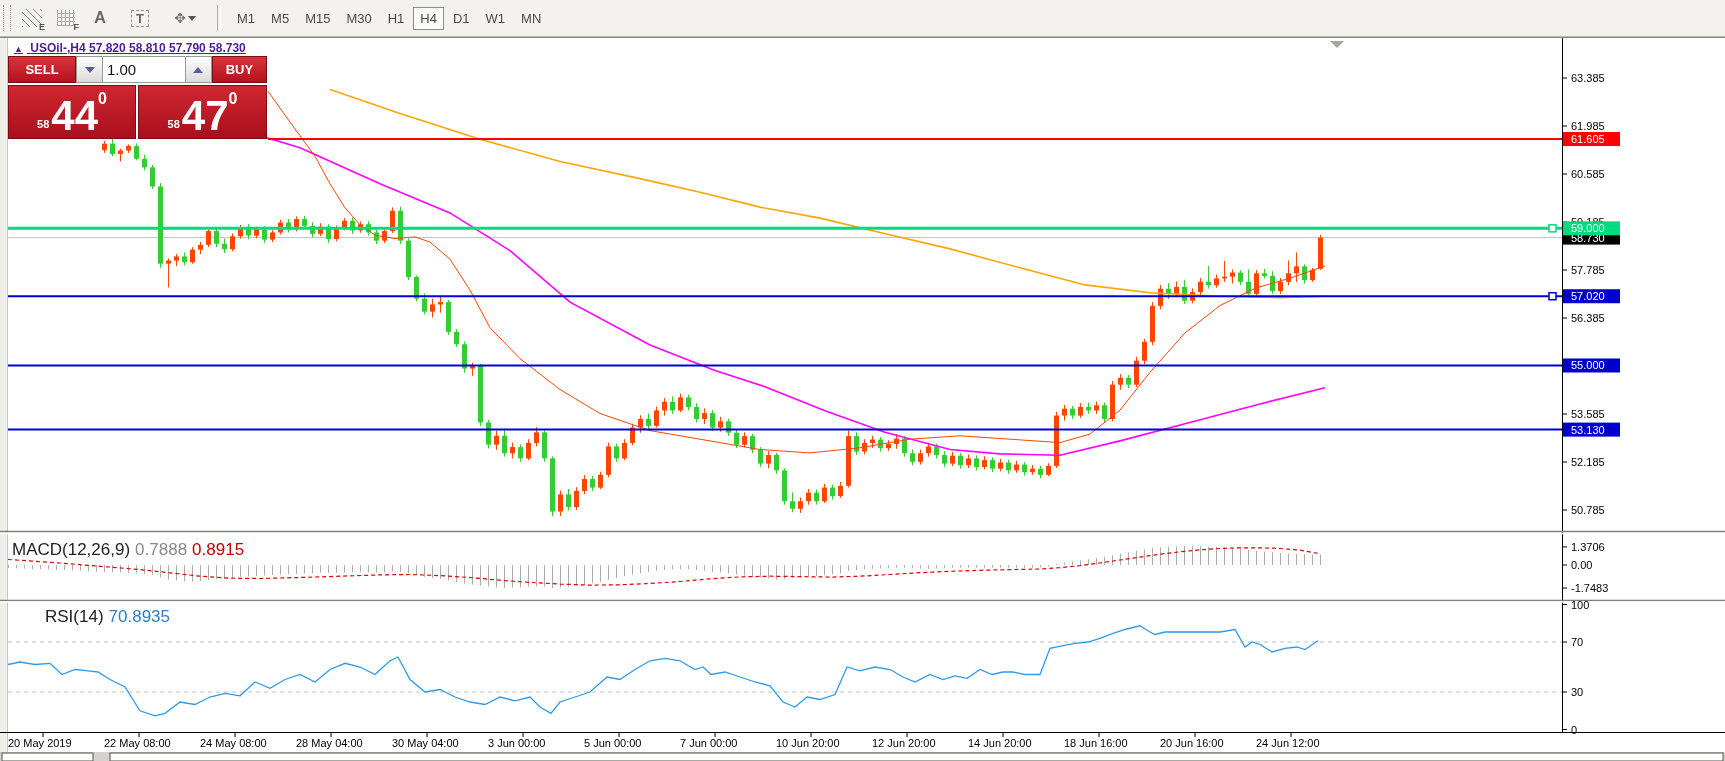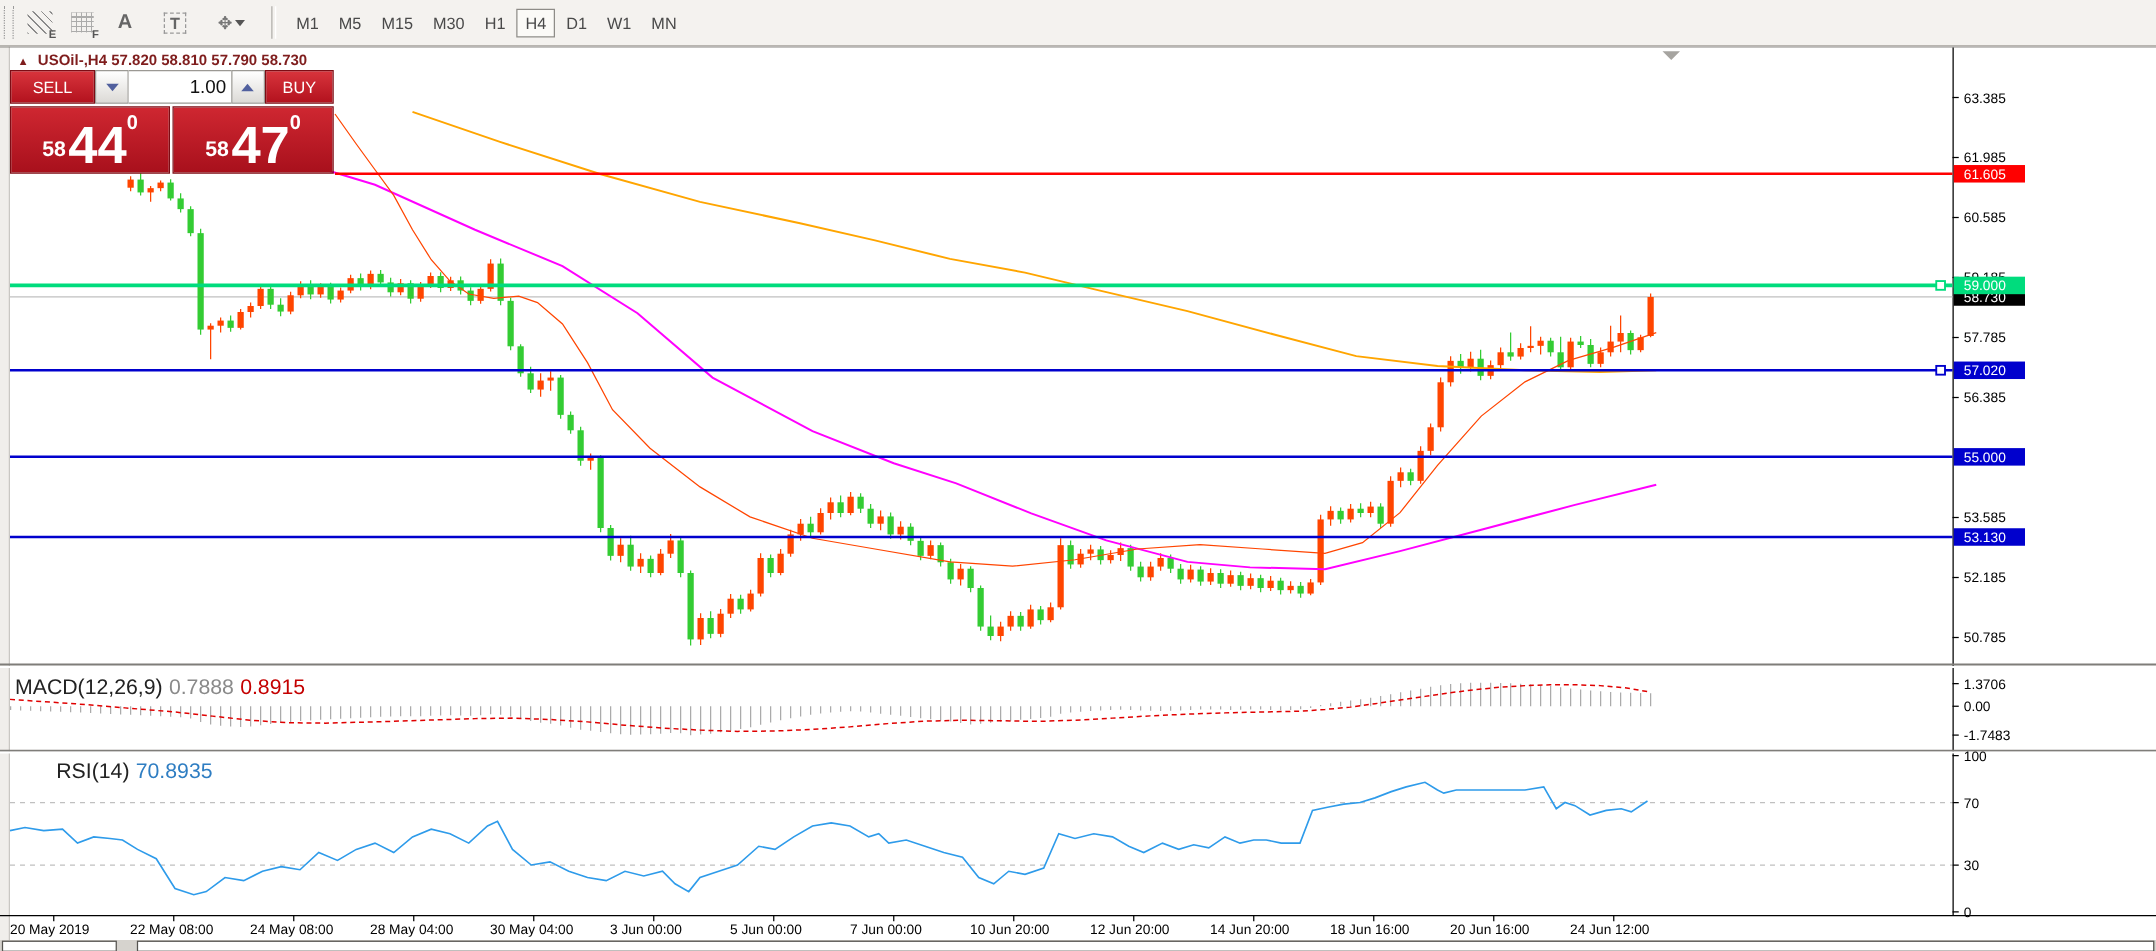--- a/index.html
+++ b/index.html
@@ -21,40 +21,40 @@
     repeating-linear-gradient(0deg,#9a9a9a 0 1px,transparent 1px 4px),
     repeating-linear-gradient(90deg,#9a9a9a 0 1px,transparent 1px 4px);opacity:.8;}
   .diamonds{font-size:14px;color:#777;letter-spacing:-2px;}
   .caret{width:0;height:0;border-left:4px solid transparent;border-right:4px solid transparent;
     border-top:5px solid #555;margin-left:4px;}
   .tb-sep{width:2px;height:26px;margin:0 8px 0 12px;border-left:1px solid #b0aeaa;border-right:1px solid #fff;}
   .tf-btn{min-width:30px;padding:3px 6px;margin:0 1px;font-size:13px;color:#4a4a4a;text-align:center;
     background:transparent;border:1px solid transparent;cursor:pointer;}
   .tf-btn.selected{background:#FBFAF7;border:1px solid #8E8C88;}
   
-  .chart-title{position:absolute;left:14px;top:41px;z-index:6;font-size:12px;font-weight:bold;color:#7f1d1d;}
+  .chart-title{position:absolute;left:14px;top:41px;z-index:6;font-size:12px;font-weight:bold;color:#4c1d95;text-decoration:underline;}
   .chart-title .arr{font-size:9px;margin-right:4px;}
   .chart-title .vals{font-weight:bold;}
   
   .trade-panel{position:absolute;left:8px;top:56px;width:259px;z-index:6;}
   .tp-row1{display:flex;height:27px;}
   .tp-sell,.tp-buy{border:1px solid #7d0c14;background:linear-gradient(#d8343c,#b3121e);
-    color:#fff;font-weight:normal;font-size:13px;cursor:pointer;font-family:inherit;}
+    color:#fff;font-weight:bold;font-size:13px;cursor:pointer;font-family:inherit;}
   .tp-sell{width:81px;} .tp-buy{width:65px;}
   .tp-step{width:30px;background:linear-gradient(#ffffff,#dcdad6);border:1px solid #9b9994;
     display:flex;align-items:center;justify-content:center;cursor:pointer;}
   .tp-vol{width:74px;border:1px solid #9b9994;border-left:none;border-right:none;
-    text-align:right;font-size:15px;padding:0 4px;font-family:inherit;color:#111;}
+    font-size:15px;padding:0 4px;font-family:inherit;color:#111;}
   .tri-dn{width:0;height:0;border-left:5px solid transparent;border-right:5px solid transparent;border-top:6px solid #51609e;}
   .tri-up{width:0;height:0;border-left:5px solid transparent;border-right:5px solid transparent;border-bottom:6px solid #51609e;}
   .tp-row2{display:flex;margin-top:2px;}
   .tp-price{height:52px;background:linear-gradient(#cf2731,#a8101c);border:1px solid #7d0c14;
     color:#fff;display:flex;align-items:flex-end;justify-content:center;cursor:pointer;}
   .tp-price.sell{width:127px;margin-right:2px;} .tp-price.buy{width:128px;}
-  .tp-small{font-size:17px;font-weight:bold;margin:0 2px 8px 0;}
+  .tp-small{font-size:11px;font-weight:bold;margin:0 2px 8px 0;}
   .tp-big{font-size:42px;font-weight:bold;line-height:44px;}
   .tp-sup{font-size:16px;font-weight:bold;align-self:flex-start;margin-top:4px;}
   
   .ind-label{position:absolute;z-index:6;font-size:17px;color:#222;}
   .ind-label .v-main{color:#8a8a8a;margin-left:5px;}
   .ind-label .v-sig{color:#c40000;margin-left:5px;}
   .ind-label .v-rsi{color:#2e7dc2;margin-left:5px;}
 </style>
 </head>
 <body>

